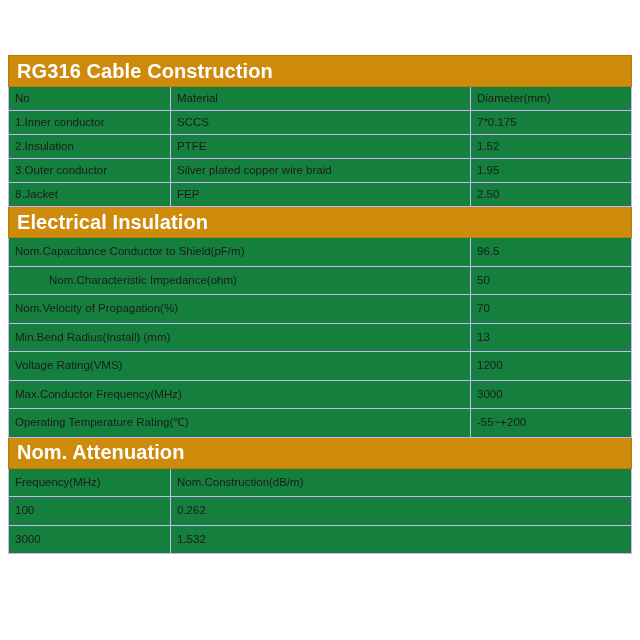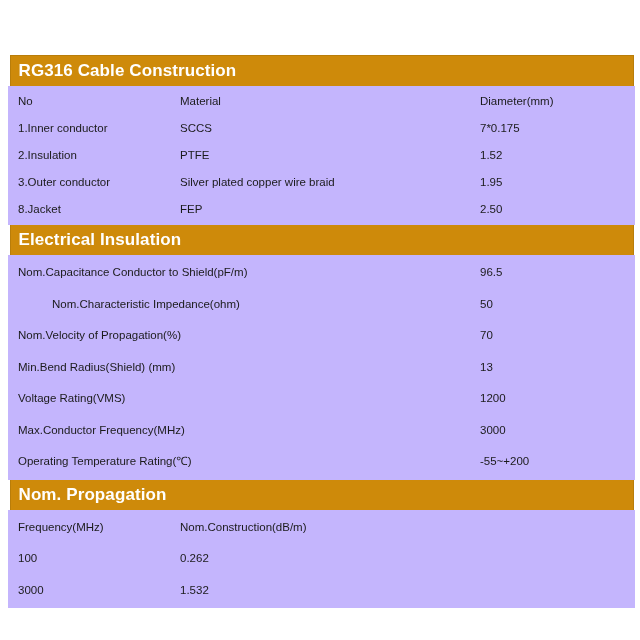--- a/index.html
+++ b/index.html
@@ -25,36 +25,36 @@
     left: 8px;
     top: 55px;
     width: 623px;
     border-collapse: collapse;
     table-layout: fixed;
     font-size: 11.5px;
     color: #1b1b1b;
   }
 
   .spec-table td {
-    border: 4px solid #c4b5fd;
+    border: 1px solid #c4b5fd;
     padding: 0 6px;
     vertical-align: middle;
     line-height: 1.15;
-    background: #c4b5fd;
+    background: #15803d;
     overflow: hidden;
     white-space: nowrap;
   }
 
   
   tr.section-row td {
     background: #ce8a0a;
     border: 1px solid #b97d09;
     color: #ffffff;
     font-weight: bold;
-    font-size: 17px;
+    font-size: 20px;
     height: 30px;
     padding-left: 8px;
     letter-spacing: 0.1px;
   }
 
   
   tr.construction-row td { height: 23px; }
   tr.electrical-row td   { height: 27.5px; }
   tr.atten-row td        { height: 27.5px; }
 
@@ -164,21 +164,21 @@
         <tr class="electrical-row">
           <td colspan="2" style="width: 362px;">
             <span class="cell-text">Nom.Velocity of Propagation(%)</span>
           </td>
           <td colspan="1">
             <span class="cell-text">70</span>
           </td>
         </tr>
         <tr class="electrical-row">
           <td colspan="2" style="width: 362px;">
-            <span class="cell-text">Min.Bend Radius(Shield) (mm)</span>
+            <span class="cell-text">Min.Bend Radius(Install) (mm)</span>
           </td>
           <td colspan="1">
             <span class="cell-text">13</span>
           </td>
         </tr>
         <tr class="electrical-row">
           <td colspan="2" style="width: 362px;">
             <span class="cell-text">Voltage Rating(VMS)</span>
           </td>
           <td colspan="1">
@@ -196,21 +196,21 @@
         <tr class="electrical-row">
           <td colspan="2" style="width: 362px;">
             <span class="cell-text">Operating Temperature Rating(℃)</span>
           </td>
           <td colspan="1">
             <span class="cell-text">-55~+200</span>
           </td>
         </tr>
         <tr class="section-row">
           <td colspan="3">
-            <span class="cell-text">Nom. Propagation</span>
+            <span class="cell-text">Nom. Attenuation</span>
           </td>
         </tr>
         <tr class="atten-row">
           <td colspan="1">
             <span class="cell-text">Frequency(MHz)</span>
           </td>
           <td colspan="2">
             <span class="cell-text">Nom.Construction(dB/m)</span>
           </td>
         </tr>

